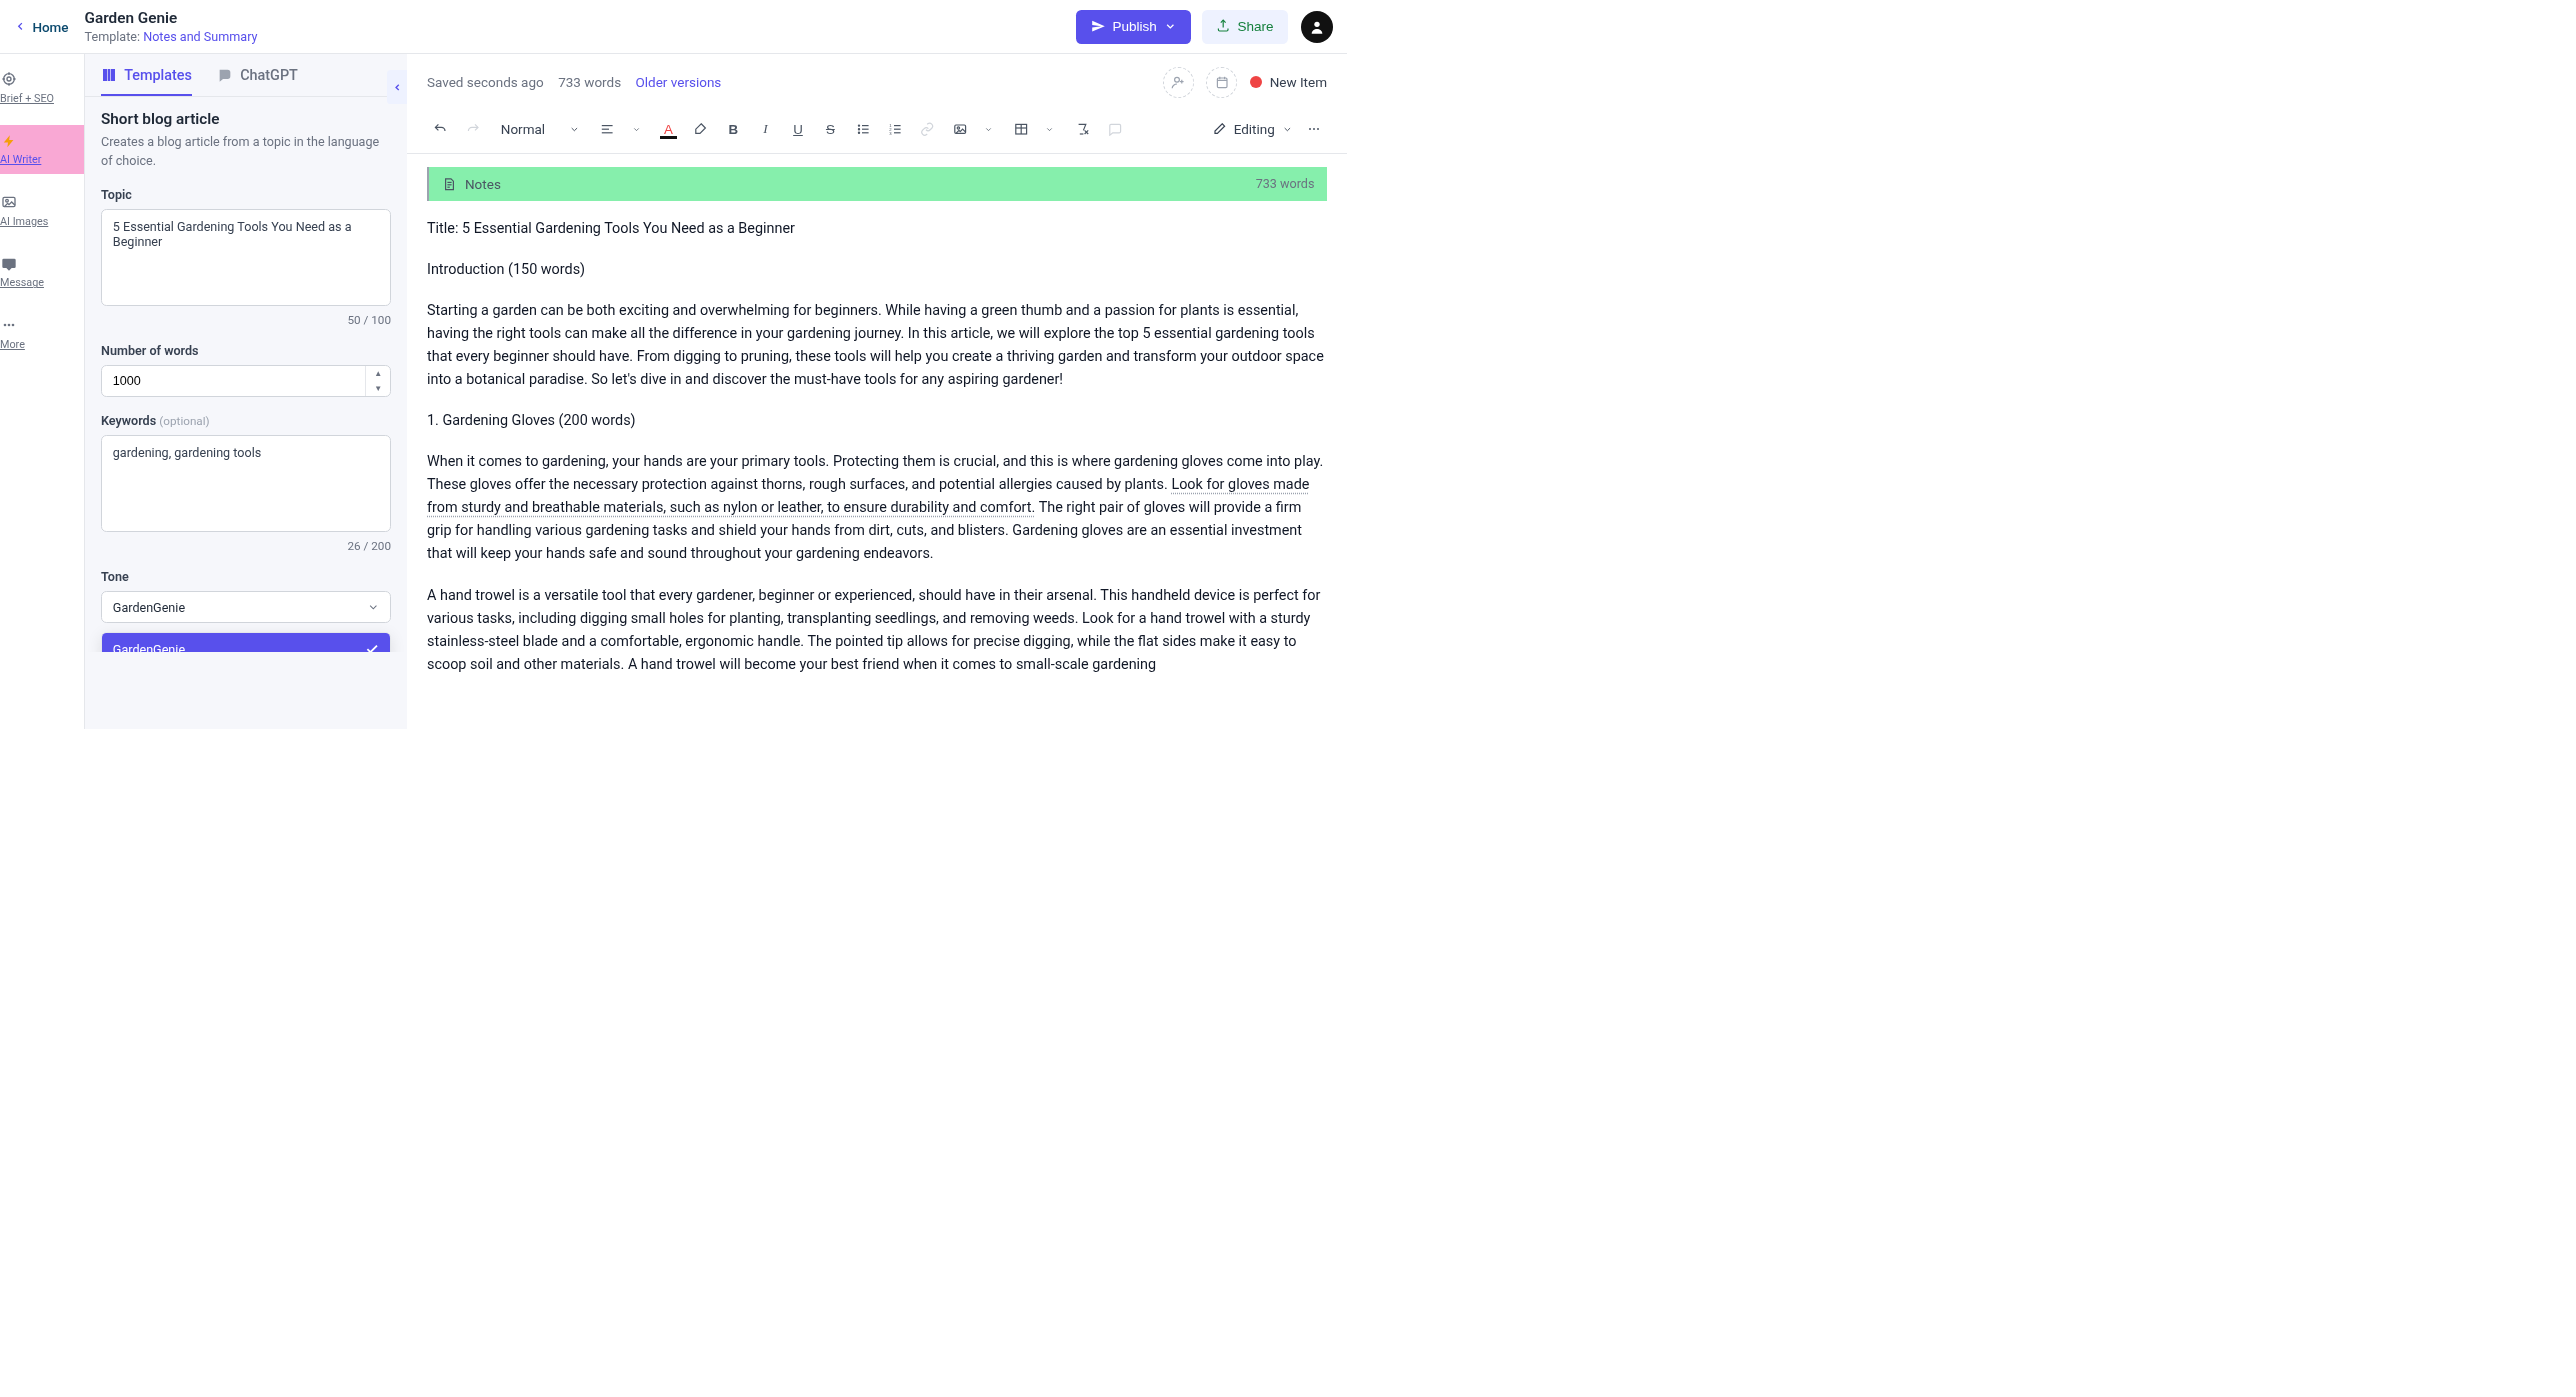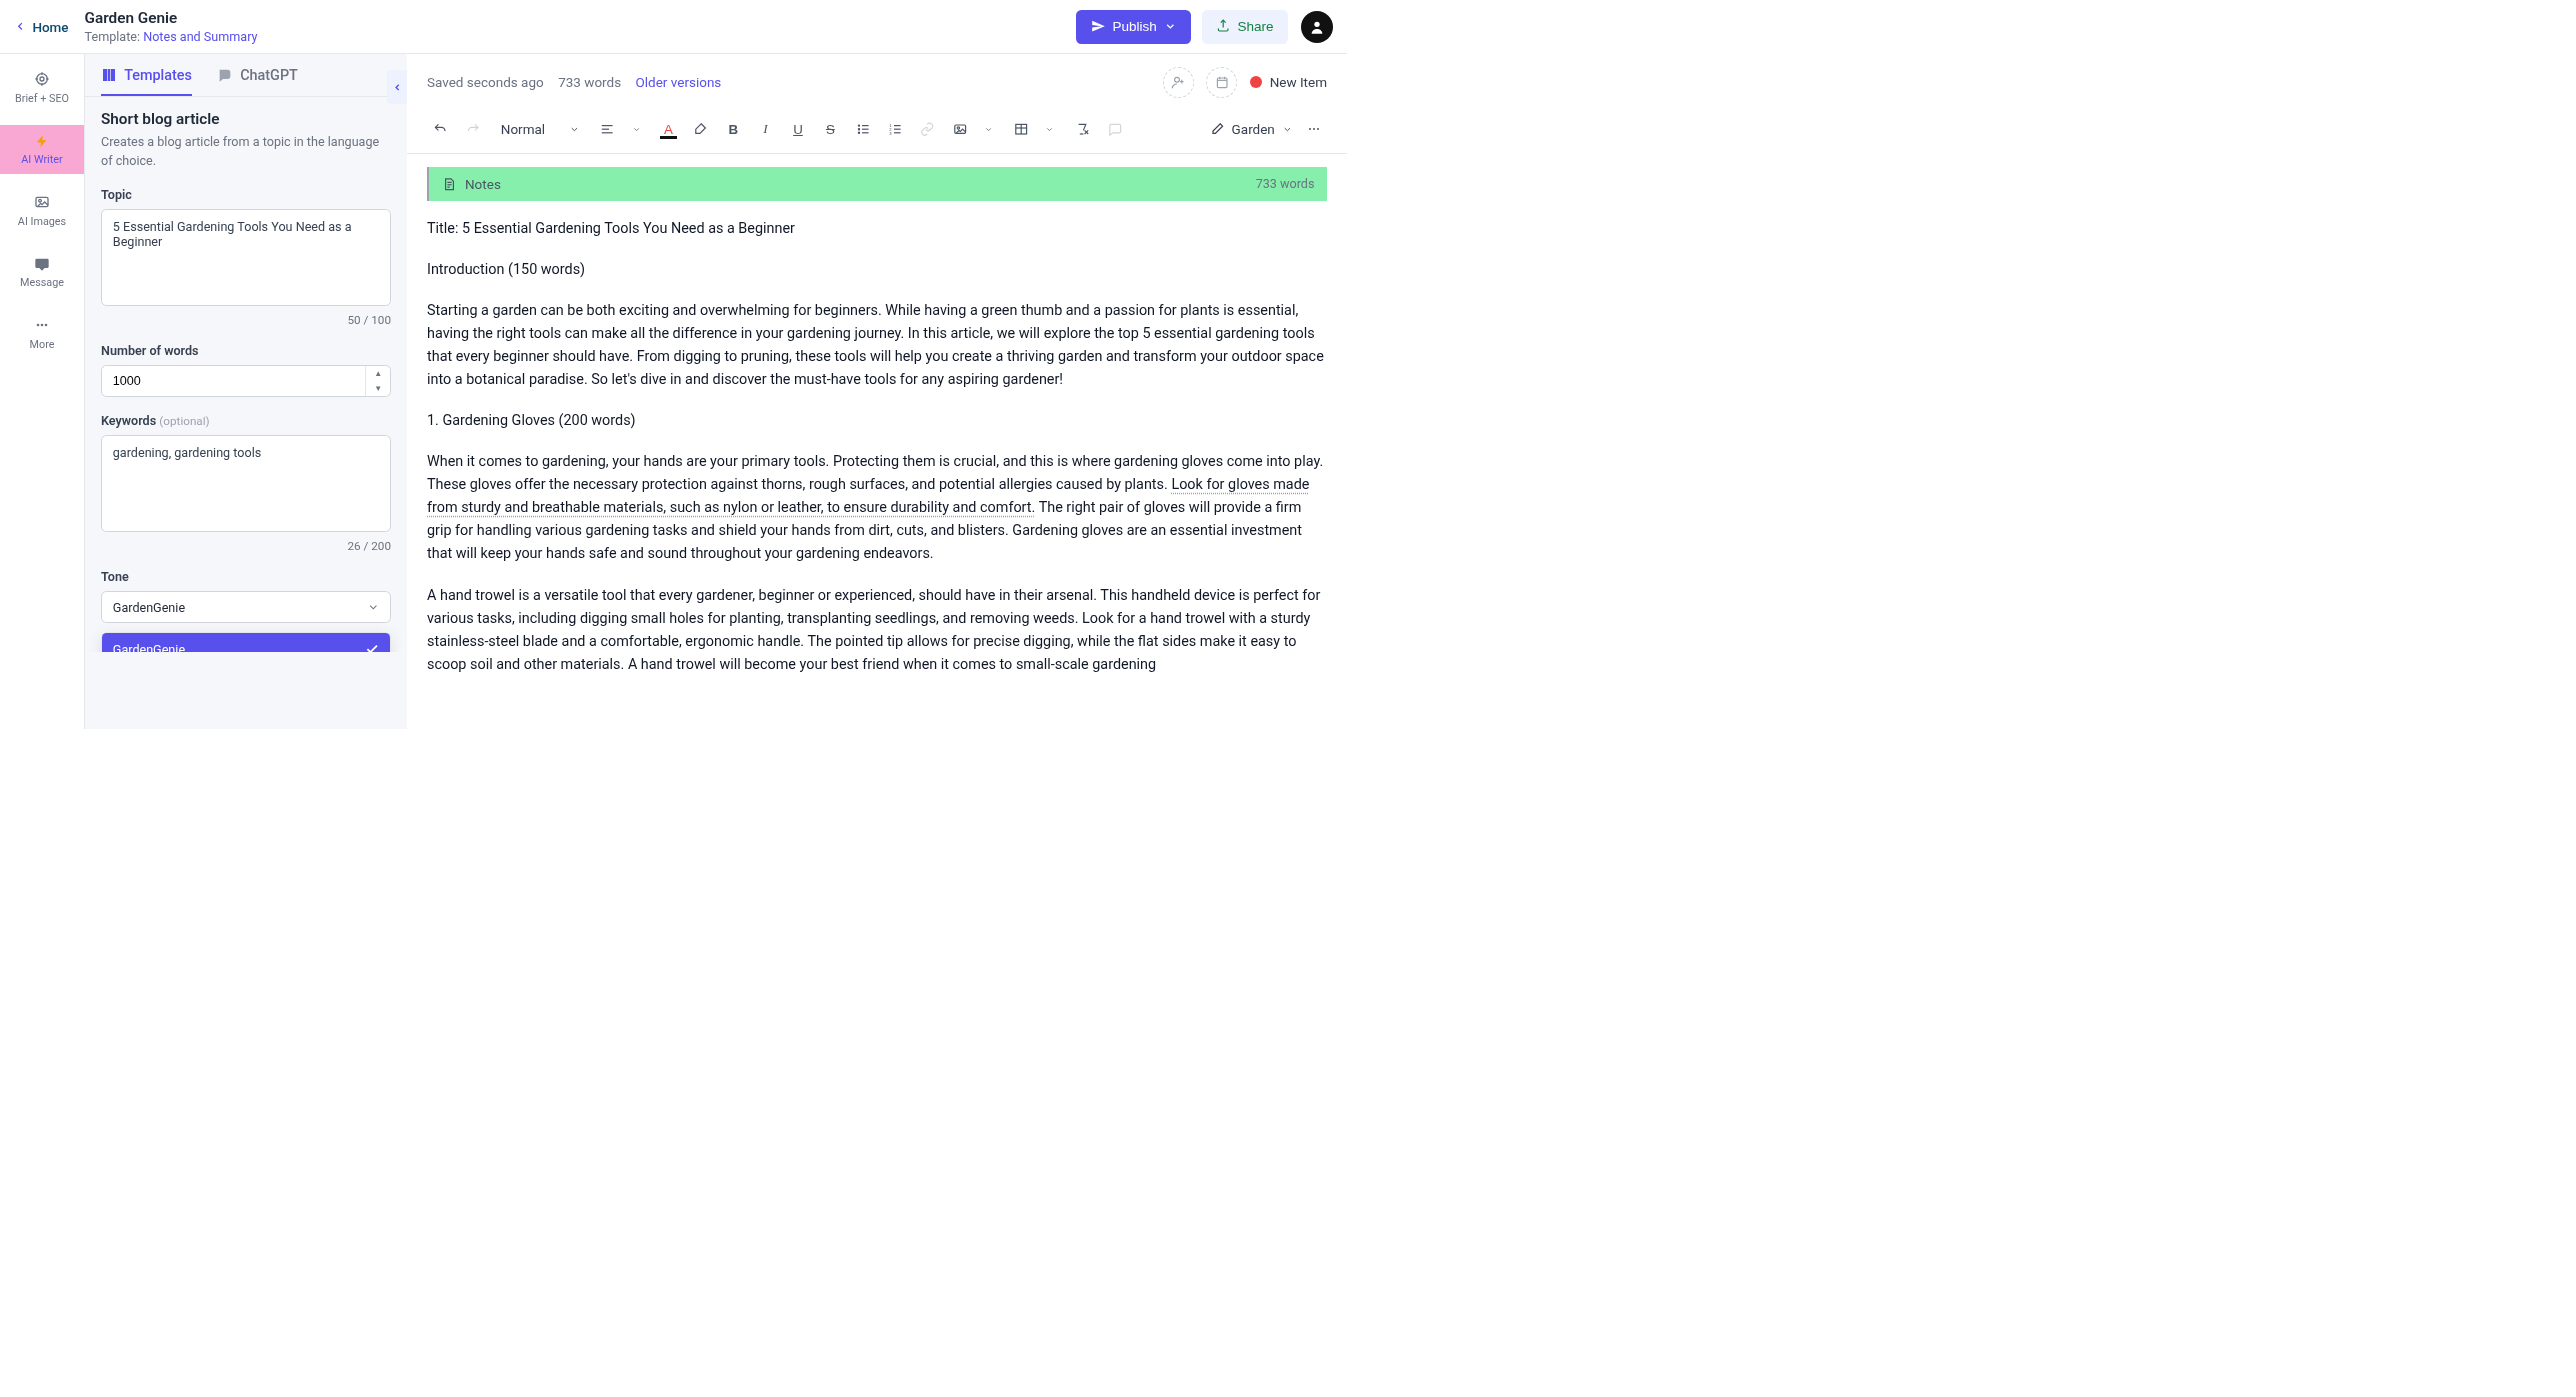--- a/index.html
+++ b/index.html
@@ -60,26 +60,27 @@
   display: flex;
   flex-direction: column;
   align-items: center;
   padding-top: 9px;
   gap: 12.6px;
 }
 .nav-item {
   width: 100%;
   display: flex;
   flex-direction: column;
-  align-items: center;
+  align-items: flex-start;
   gap: 3.6px;
   padding: 7.2px 0;
   font-size: 10.8px;
   color: #6b7280;
   cursor: pointer;
+  text-decoration: underline;
 }
 .nav-item.active { color: #5850ec; background:#f9a8d4; }
 .nav-item .ico { width: 18px; height: 18px; display: inline-flex; align-items:center; justify-content:center; }
 
 
 .templates-panel {
   width: 322px;
   background: #f6f7fb;
   position: relative;
   display: flex;
@@ -539,21 +540,21 @@
       <button class="tbtn disabled">
           <svg width="14.4" height="14.4" viewBox="0 0 24 24" fill="none" stroke="currentColor" stroke-width="2">
             <path d="M21 6v10a2 2 0 01-2 2H8l-5 4V6a2 2 0 012-2h14a2 2 0 012 2z"></path>
           </svg>
         </button>
       <div class="editbar-right">
         <div class="editing-sel">
           <svg width="14.4" height="14.4" viewBox="0 0 24 24" fill="none" stroke="currentColor" stroke-width="2">
               <path d="M17 3l4 4-12 12H5v-4L17 3z"></path>
             </svg>
-          <span>Garden</span>
+          <span>Editing</span>
           <svg width="10.8" height="10.8" viewBox="0 0 24 24" fill="none" stroke="currentColor" stroke-width="2">
               <polyline points="6 9 12 15 18 9"></polyline>
             </svg>
         </div>
         <button class="tbtn">
             <svg width="16" height="16" viewBox="0 0 24 24" fill="currentColor">
               <circle cx="6" cy="12" r="1.5"></circle>
               <circle cx="12" cy="12" r="1.5"></circle>
               <circle cx="18" cy="12" r="1.5"></circle>
             </svg>

